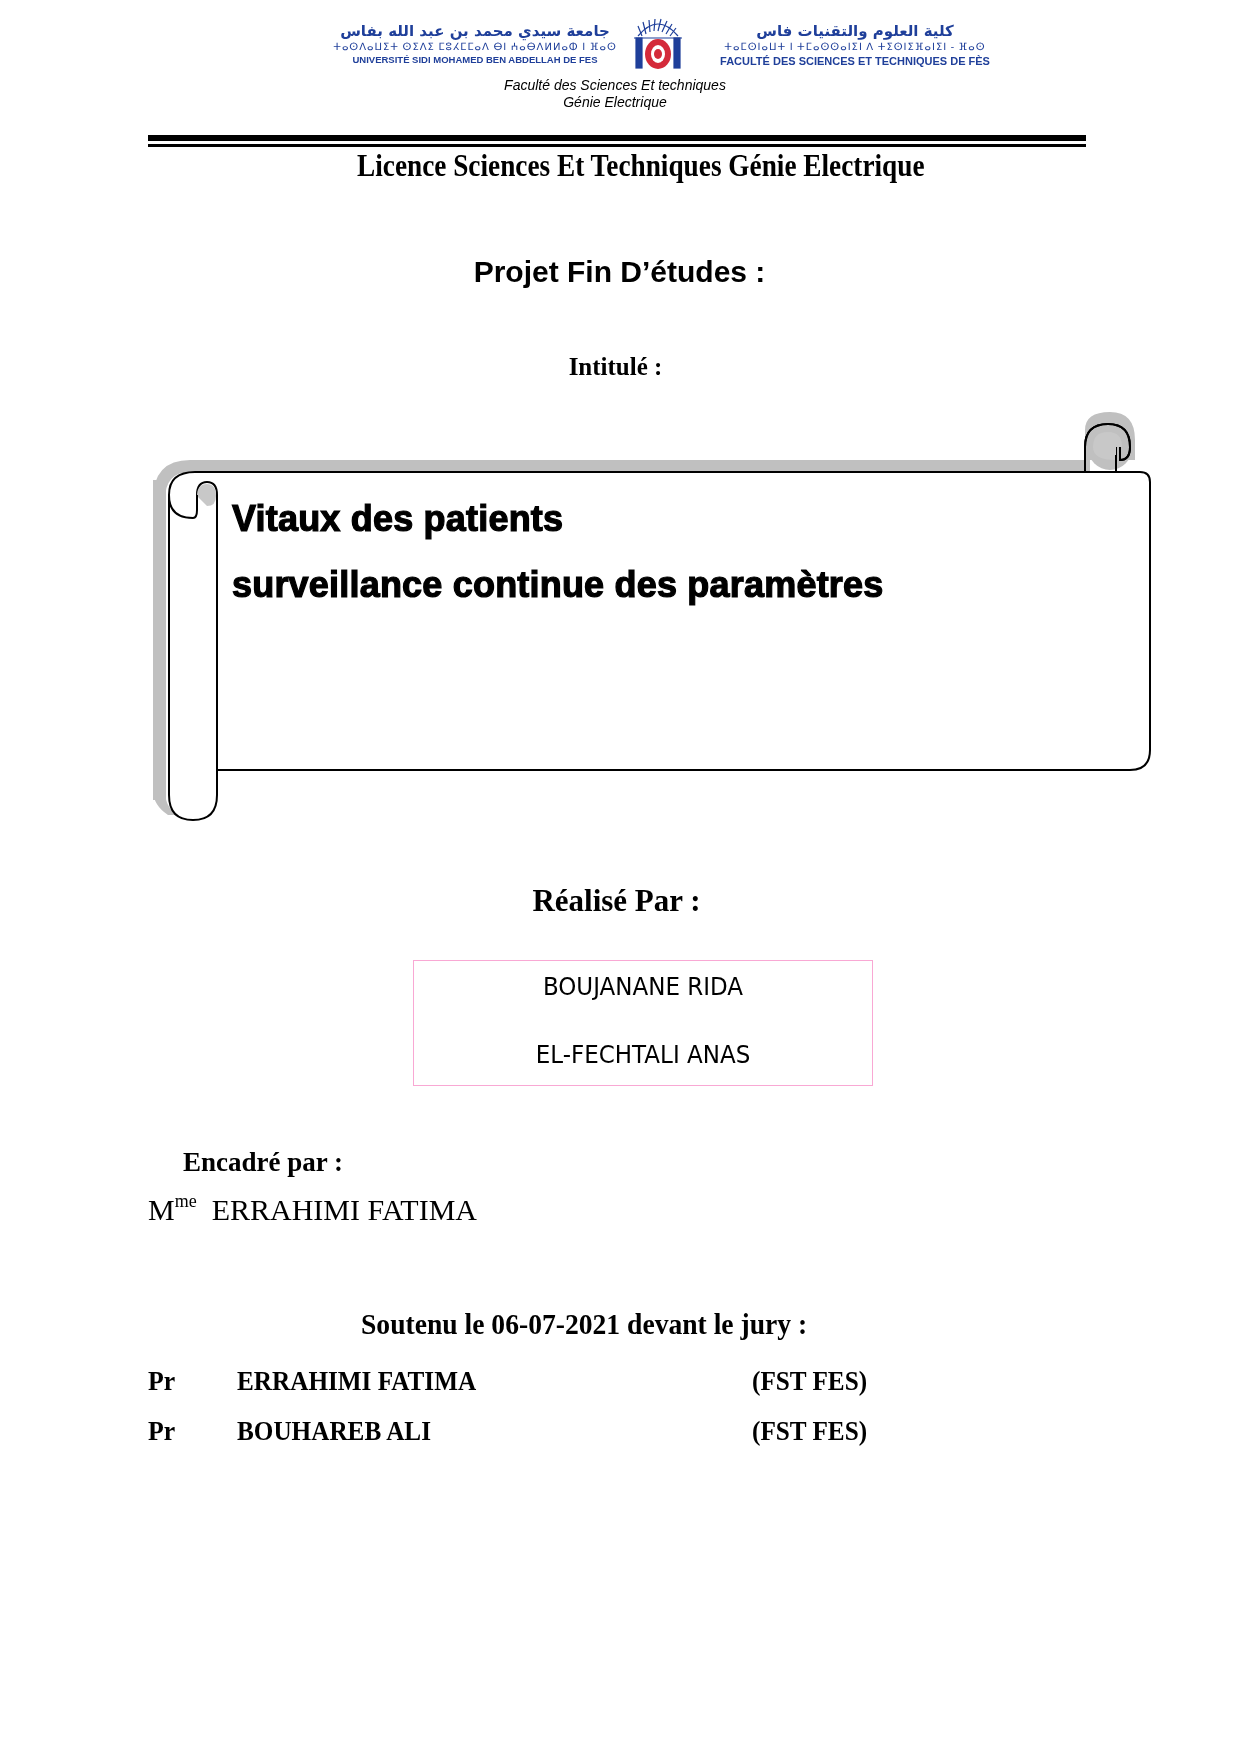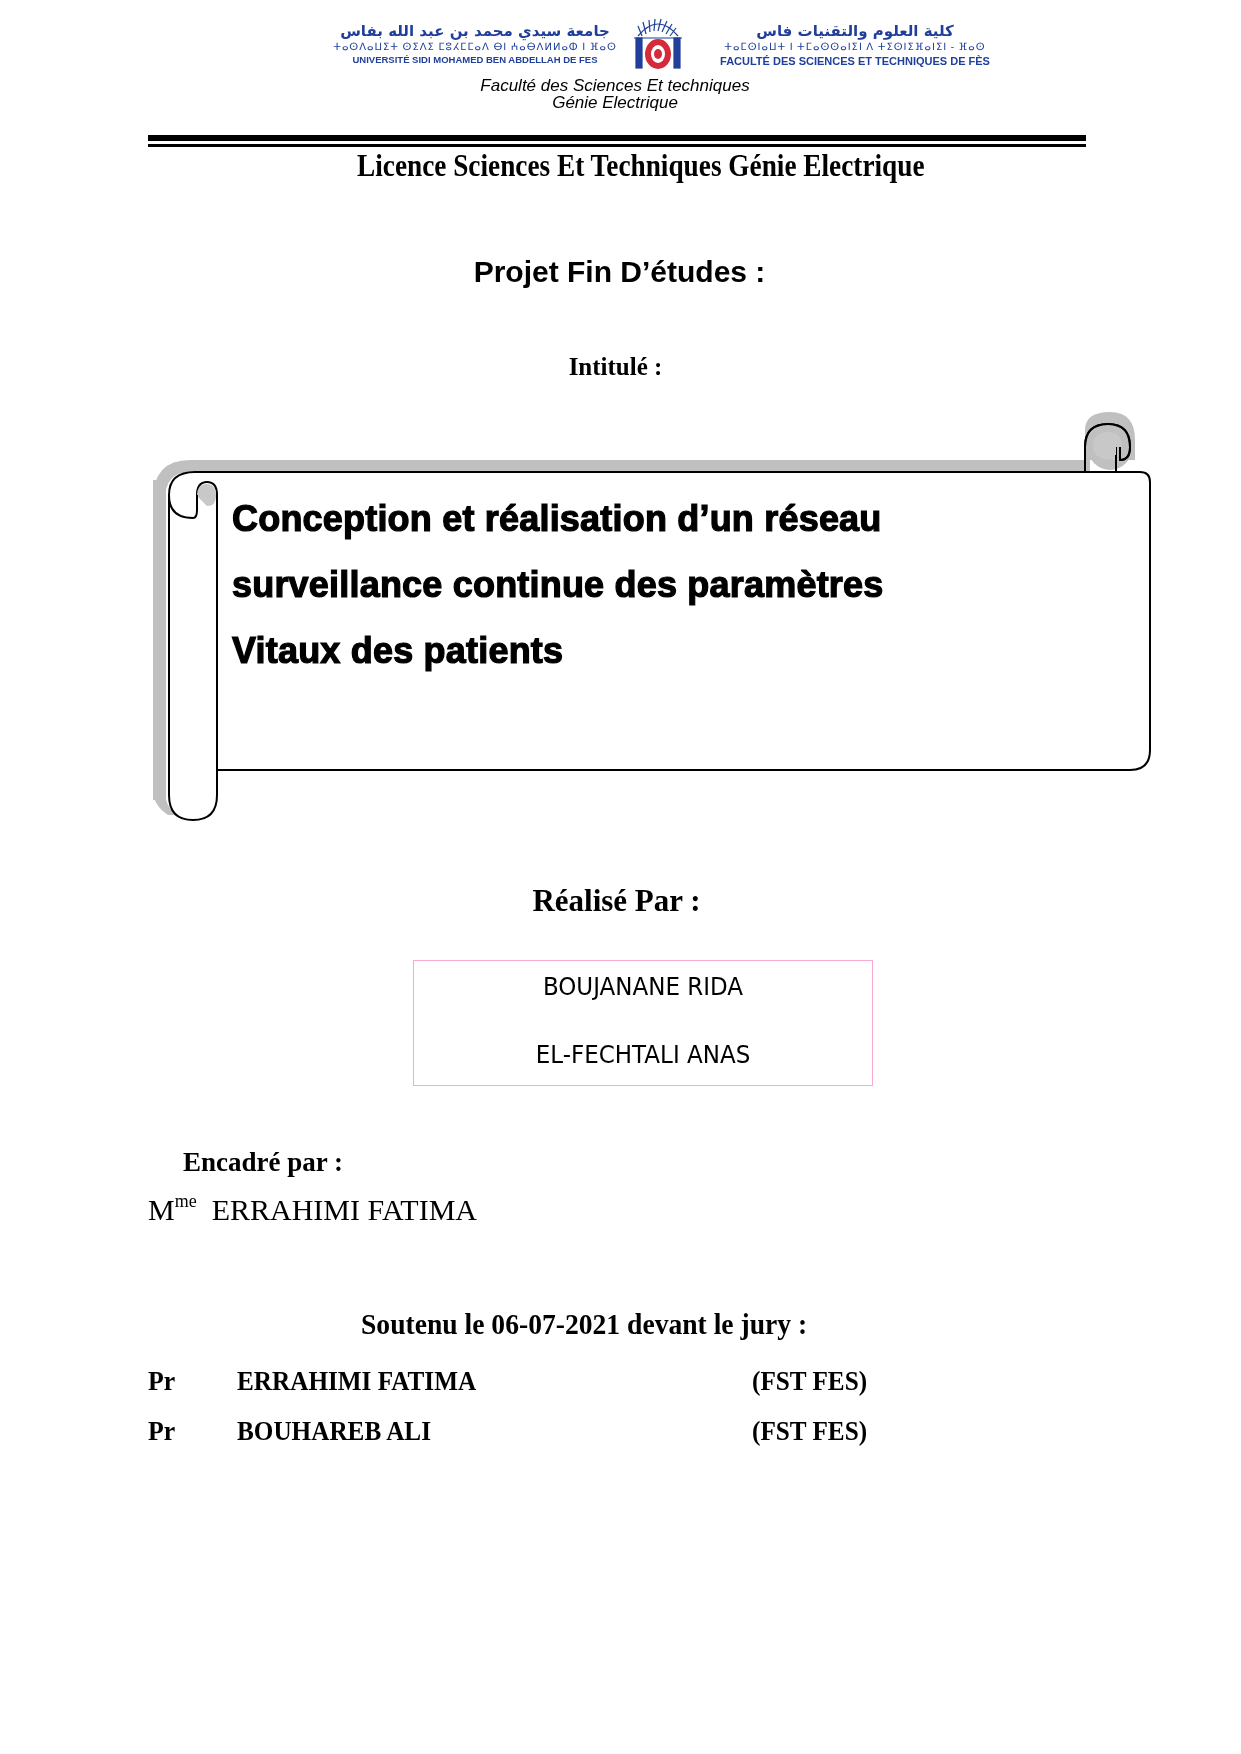--- a/index.html
+++ b/index.html
@@ -8,21 +8,21 @@
     
     .logo-block { position:absolute; top:22px; }
     .logo-left { left:330px; width:290px; text-align:center; }
     .logo-right { left:700px; width:310px; text-align:center; }
     .arabic { font-family:"DejaVu Sans", sans-serif; font-size:15px; color:#1f3f9a; font-weight:bold; direction:rtl; line-height:18px; white-space:nowrap; }
     .tifinagh { font-family:Liberation Serif, serif; font-size:10px; color:#1f3f9a; letter-spacing:1px; line-height:14px; white-space:nowrap; }
     .latin-univ { font-family:"Liberation Sans", sans-serif; font-size:9.5px; color:#1f3f9a; font-weight:bold; line-height:12px; white-space:nowrap; }
     .latin-fac { font-family:"Liberation Sans", sans-serif; font-size:11px; color:#1f3f9a; font-weight:bold; line-height:14px; white-space:nowrap; }
     .crest { position:absolute; left:628px; top:16px; width:60px; height:60px; }
 
-    .sub-header { position:absolute; left:400px; width:430px; text-align:center; font-family:"Liberation Sans", sans-serif; font-style:italic; font-size:17px; line-height:27px; }
+    .sub-header { position:absolute; left:400px; width:430px; text-align:center; font-family:"Liberation Sans", sans-serif; font-style:italic; font-size:14px; line-height:27px; }
 
     .rule-thick { position:absolute; left:148px; width:938px; top:135px; height:6px; background:#000; }
     .rule-thin { position:absolute; left:148px; width:938px; top:144px; height:3px; background:#000; }
 
     .licence { position:absolute; left:357px; top:148px; font-size:31px; font-weight:bold; white-space:nowrap; transform:scaleX(0.88); transform-origin:left top; }
 
     .projet { position:absolute; left:0; width:1241px; top:255px; text-align:center; font-family:"Liberation Sans", sans-serif; font-size:30px; font-weight:bold; padding-left:4px; }
     .projet span { display:inline-block; margin-left:-10px; }
     .intitule { position:absolute; left:0; width:1241px; top:353px; text-align:center; font-size:25px; font-weight:bold; }
     .intitule span { display:inline-block; margin-left:-10px; }
@@ -101,23 +101,22 @@
   <path d="M 953 47 Q 953 32 968 32 Q 982 32 982 47 L 976 47 L 976 60 Q 953 60 953 47 Z" fill="#c8c8c8"></path>
   <path d="M 945 47 Q 945 24 968 24 Q 990 24 990 47 Q 990 60 980 60" fill="none" stroke="#000" stroke-width="2"></path>
   <path d="M 976 72 L 976 55" stroke="#000" stroke-width="2"></path>
 
   <path d="M 57 95 Q 57 82 67 82 Q 77 82 77 95 L 77 370" fill="none" stroke="#000" stroke-width="2"></path>
   <path d="M 57 96 Q 57 84 67 84 Q 76 84 76 96 Q 76 106 67 106 Z" fill="#c8c8c8"></path>
   <path d="M 29 95 Q 29 118 53 118 Q 57 118 57 110 L 57 95" fill="none" stroke="#000" stroke-width="2"></path>
 </svg>
 
 <div class="scroll-title">
-  <div>Conception et réalisation d’un réseau</div>
+  <div>Vitaux des patients</div>
   <div>surveillance continue des paramètres</div>
-  <div>Vitaux des patients</div>
 </div>
 
 <div class="realise"><span>Réalisé Par :</span></div>
 
 <div class="names-box">
   <div class="name-line" style="top:11px;">BOUJANANE RIDA</div>
   <div class="name-line" style="top:79px;">EL-FECHTALI ANAS</div>
 </div>
 
 <div class="encadre-label">Encadré par :</div>

